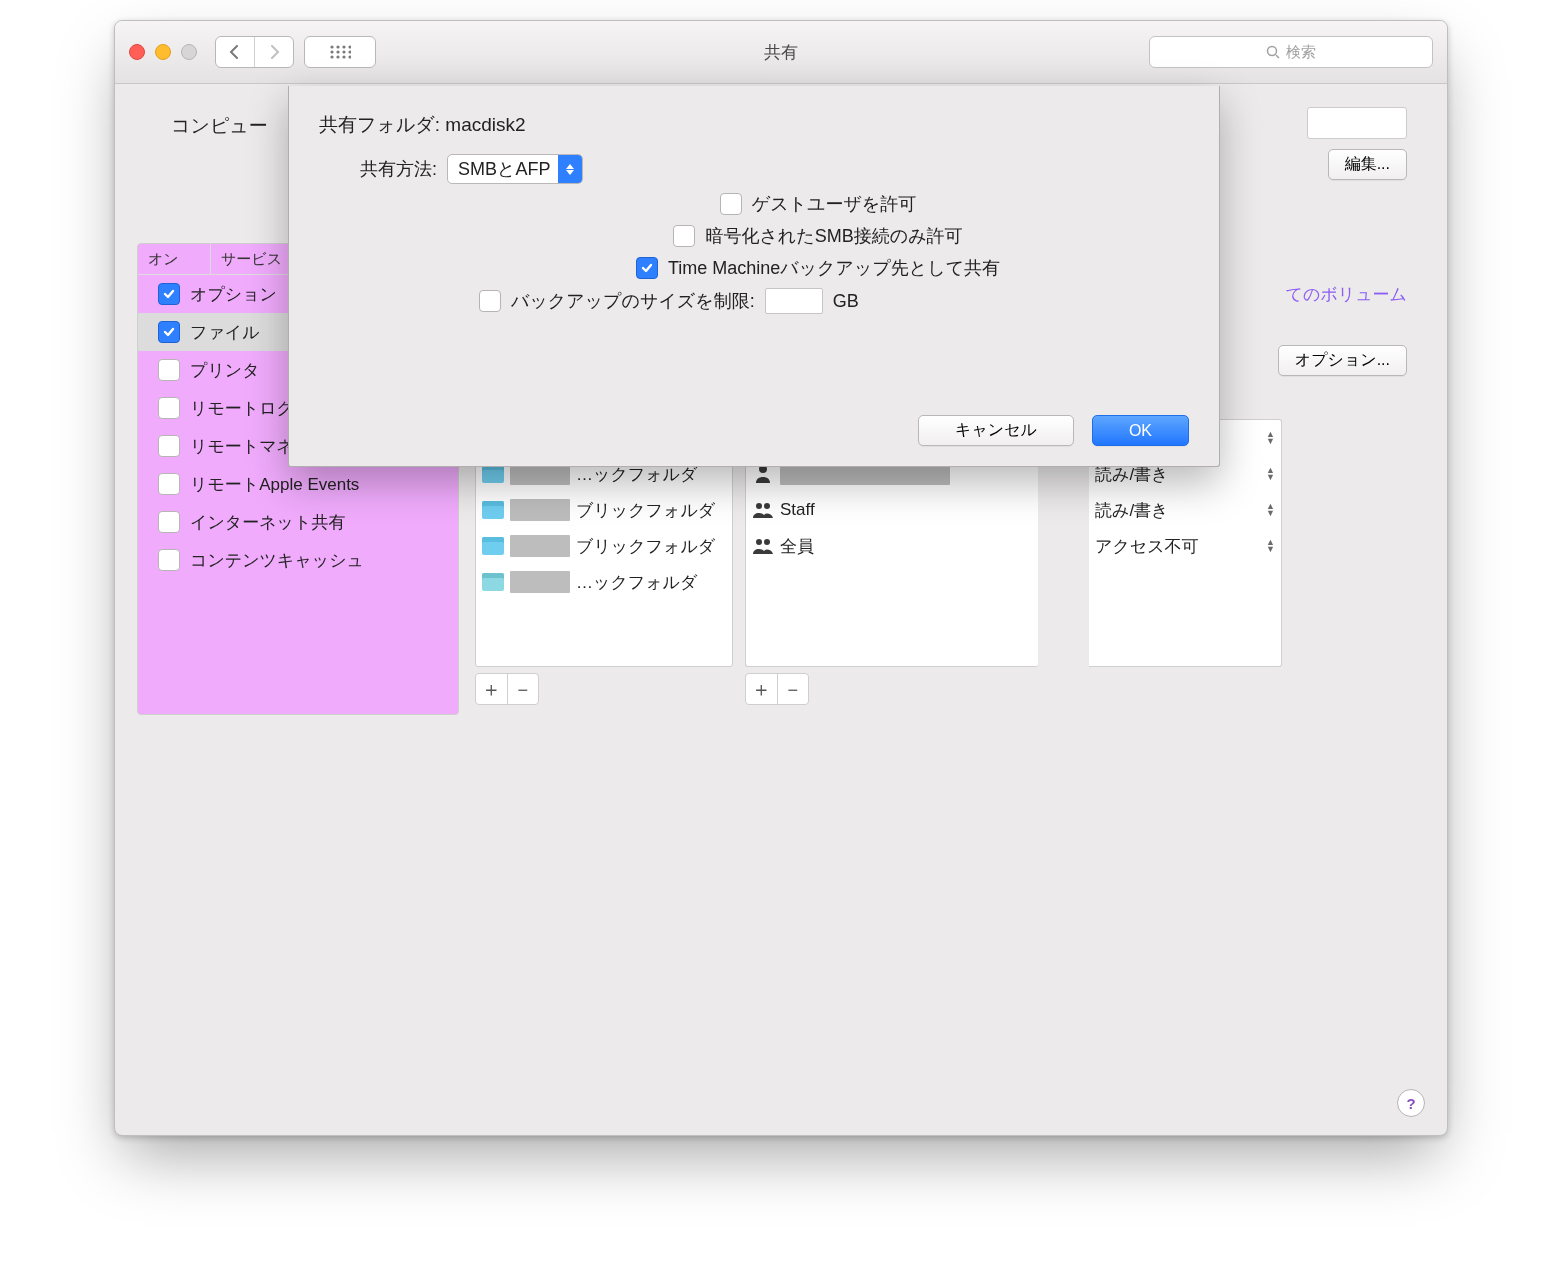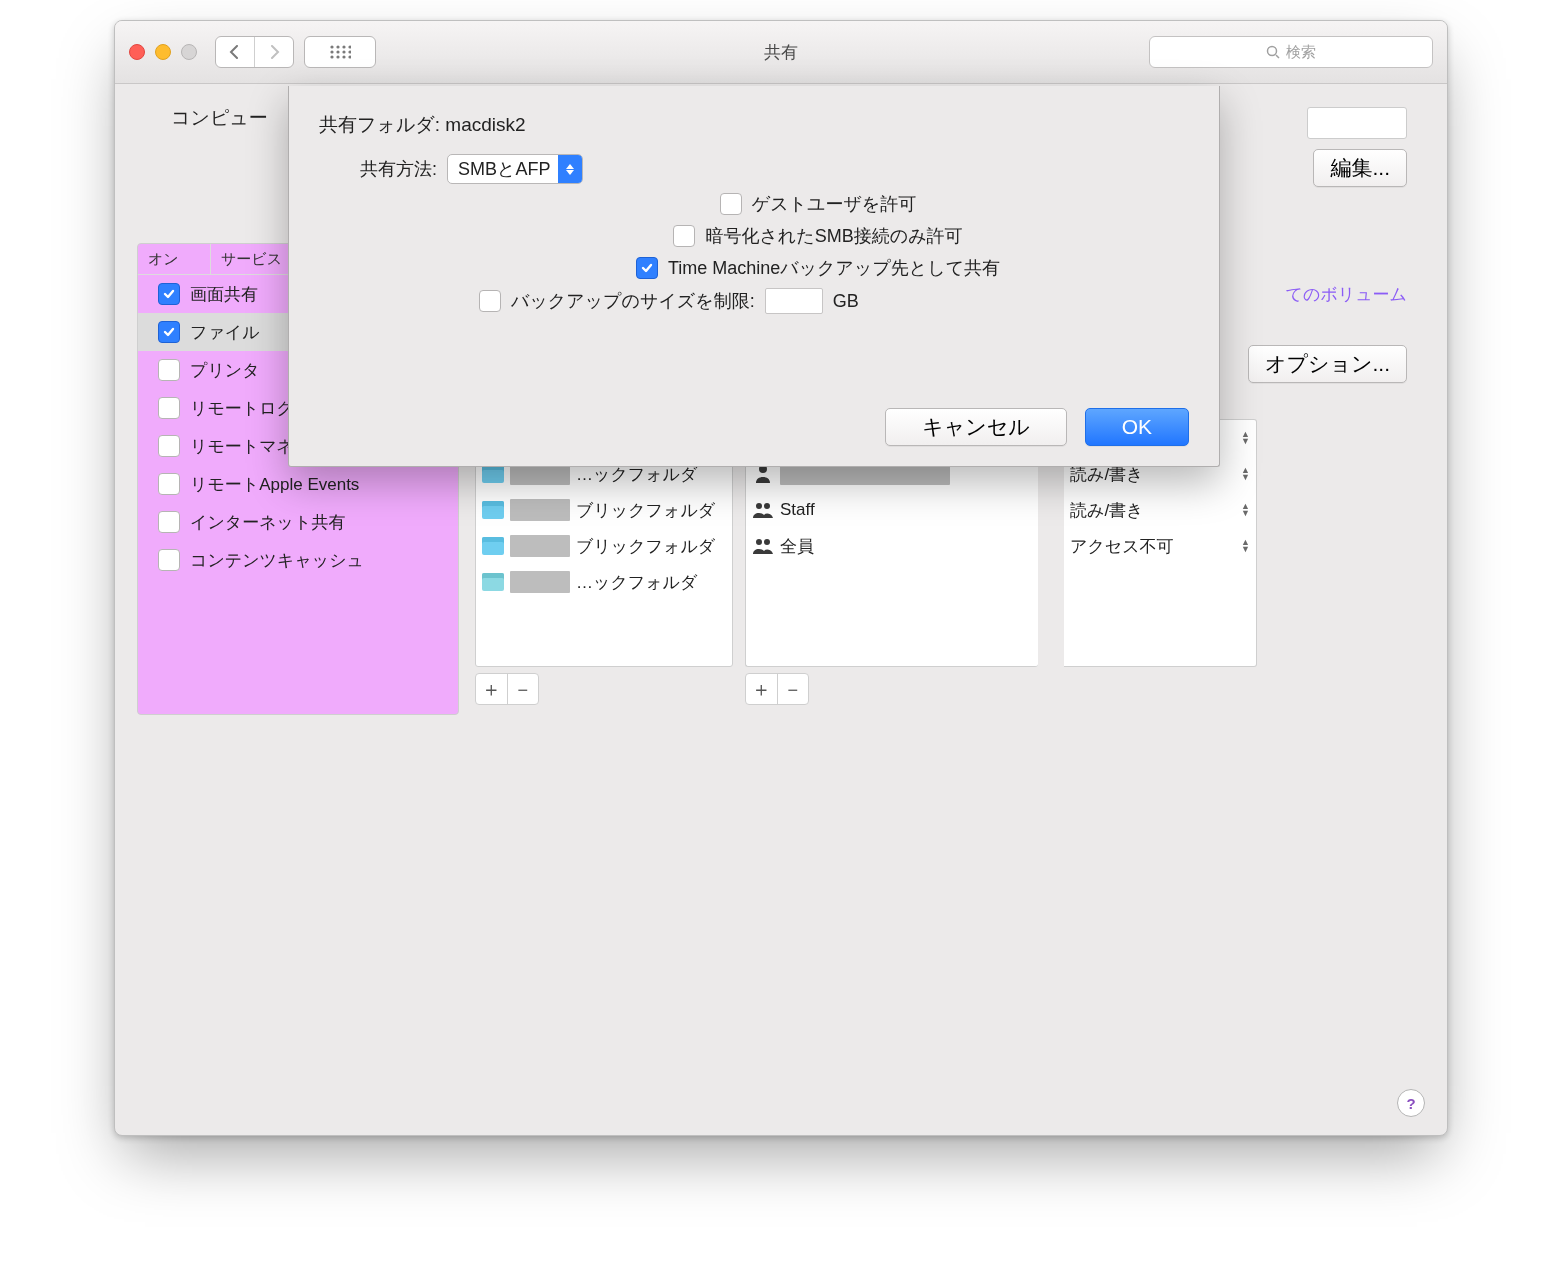--- a/index.html
+++ b/index.html
@@ -13,28 +13,28 @@
 .dot.red{background:#ff5f57;border:1px solid #e24640;}
 .dot.yellow{background:#febc2e;border:1px solid #e1a11f;}
 .dot.green{background:#d7d5d5;border:1px solid #b7b5b5;}
 .seg{display:inline-flex;border:1px solid #b9b7b7;border-radius:6px;overflow:hidden;background:#fff;}
 .seg button{all:unset;width:38px;height:30px;display:flex;align-items:center;justify-content:center;color:#6a6a6a;cursor:default;}
 .seg button+button{border-left:1px solid #cfcfcf;}
 .tb-title{position:absolute;left:0;right:0;text-align:center;font-size:17px;color:#4a4a4a;pointer-events:none;}
 .search{margin-left:auto;width:282px;height:30px;border:1px solid #c4c2c2;border-radius:6px;background:#fff;display:flex;align-items:center;justify-content:center;color:#a0a0a0;gap:6px;}
 
 .body{position:absolute;left:0;right:0;top:62px;bottom:0;padding:24px 28px 18px 28px;}
-.label-computer{position:absolute;left:56px;top:22px;font-size:19px;}
+.label-computer{position:absolute;left:56px;top:30px;font-size:19px;}
 .edit-field{position:absolute;right:40px;top:24px;width:98px;height:30px;background:#fff;border:1px solid #ccc;border-radius:3px;}
 .edit-btn{position:absolute;right:40px;top:66px;}
 .hint{position:absolute;right:40px;top:200px;font-size:17px;color:#8b5cf6;}
 .options-btn{position:absolute;right:40px;top:262px;}
 
 
-.mac-btn{background:linear-gradient(#ffffff,#f1efef);border:1px solid #b9b7b7;border-radius:5px;padding:4px 16px;font-size:21px;box-shadow:0 1px 0 rgba(0,0,0,.05);}
+.mac-btn{background:linear-gradient(#ffffff,#f1efef);border:1px solid #b9b7b7;border-radius:5px;padding:4px 16px;font-size:16px;box-shadow:0 1px 0 rgba(0,0,0,.05);}
 .mac-btn.primary{background:linear-gradient(#5ea6ff,#2176ff);border-color:#1f6fe8;color:#fff;}
 
 
 .services{position:absolute;left:22px;top:160px;width:320px;height:470px;background:#f0abfc;border:1px solid #cfcfcf;border-radius:4px;overflow:hidden;}
 .services-head{display:flex;height:30px;border-bottom:1px solid #dcdcdc;font-size:15px;color:#333;}
 .services-head div{display:flex;align-items:center;padding:0 10px;}
 .services-head div:first-child{width:52px;border-right:1px solid #dcdcdc;}
 .srow{display:flex;align-items:center;height:38px;padding:0 10px;font-size:17px;}
 .srow .cb{width:42px;display:flex;justify-content:center;}
 .srow .lbl{white-space:nowrap;overflow:hidden;text-overflow:ellipsis;}
@@ -51,21 +51,21 @@
 .users-label{position:absolute;left:630px;top:308px;}
 .folders{position:absolute;left:360px;top:336px;width:256px;height:246px;background:#fff;border:1px solid #cfcfcf;border-radius:3px;overflow:hidden;}
 .frow{display:flex;align-items:center;height:36px;padding:0 6px;gap:6px;font-size:17px;}
 .frow.sel{background:#dcdcdc;}
 .ficon{width:22px;height:18px;border-radius:2px;display:inline-block;}
 .ficon.blue{background:#6fcef0;box-shadow:inset 0 5px 0 #59bde0;}
 .ficon.teal{background:#8cd9e3;box-shadow:inset 0 5px 0 #6cc3ce;}
 .redact{display:inline-block;height:22px;background:#bdbdbd;border-radius:1px;}
 
 .users{position:absolute;left:630px;top:336px;width:292px;height:246px;background:#fff;border:1px solid #cfcfcf;border-radius:3px;overflow:hidden;border-right:none;}
-.perms{position:absolute;left:949px;top:336px;width:192px;height:246px;background:#fff;border:1px solid #cfcfcf;border-left:none;border-radius:0 3px 3px 0;overflow:hidden;text-align:center;}
+.perms{position:absolute;left:974px;top:336px;width:192px;height:246px;background:#fff;border:1px solid #cfcfcf;border-left:none;border-radius:0 3px 3px 0;overflow:hidden;text-align:center;}
 .urow{display:flex;align-items:center;height:36px;padding:0 6px;gap:6px;font-size:17px;}
 .uicon{width:22px;height:22px;display:inline-flex;align-items:center;justify-content:center;}
 .prow{display:flex;align-items:center;justify-content:space-between;height:36px;padding:0 6px;font-size:17px;}
 .stepper{display:flex;flex-direction:column;gap:0;color:#6a6a6a;font-size:9px;line-height:7px;}
 
 .addremove{display:flex;border:1px solid #cfcfcf;border-radius:4px;background:#fff;overflow:hidden;height:30px;width:62px;}
 .addremove div{flex:1;display:flex;align-items:center;justify-content:center;font-size:20px;color:#555;}
 .addremove div+div{border-left:1px solid #cfcfcf;}
 .ar1{position:absolute;left:360px;top:590px;}
 .ar2{position:absolute;left:630px;top:590px;}
@@ -157,21 +157,21 @@
       </div>
       <div id="services-rows">
             <div class="srow">
       <span class="cb">
                 <span class="chk on">
                   <svg width="14" height="14">
                     <path d="M3 7 L6 10 L11 4" stroke="#fff" stroke-width="2.4" fill="none" stroke-linecap="round" stroke-linejoin="round"></path>
                   </svg>
                 </span>
               </span>
-      <span class="lbl">画面共有</span>
+      <span class="lbl">オプション</span>
     </div>
             <div class="srow sel">
       <span class="cb">
                 <span class="chk on">
                   <svg width="14" height="14">
                     <path d="M3 7 L6 10 L11 4" stroke="#fff" stroke-width="2.4" fill="none" stroke-linecap="round" stroke-linejoin="round"></path>
                   </svg>
                 </span>
               </span>
       <span class="lbl">ファイル</span>

